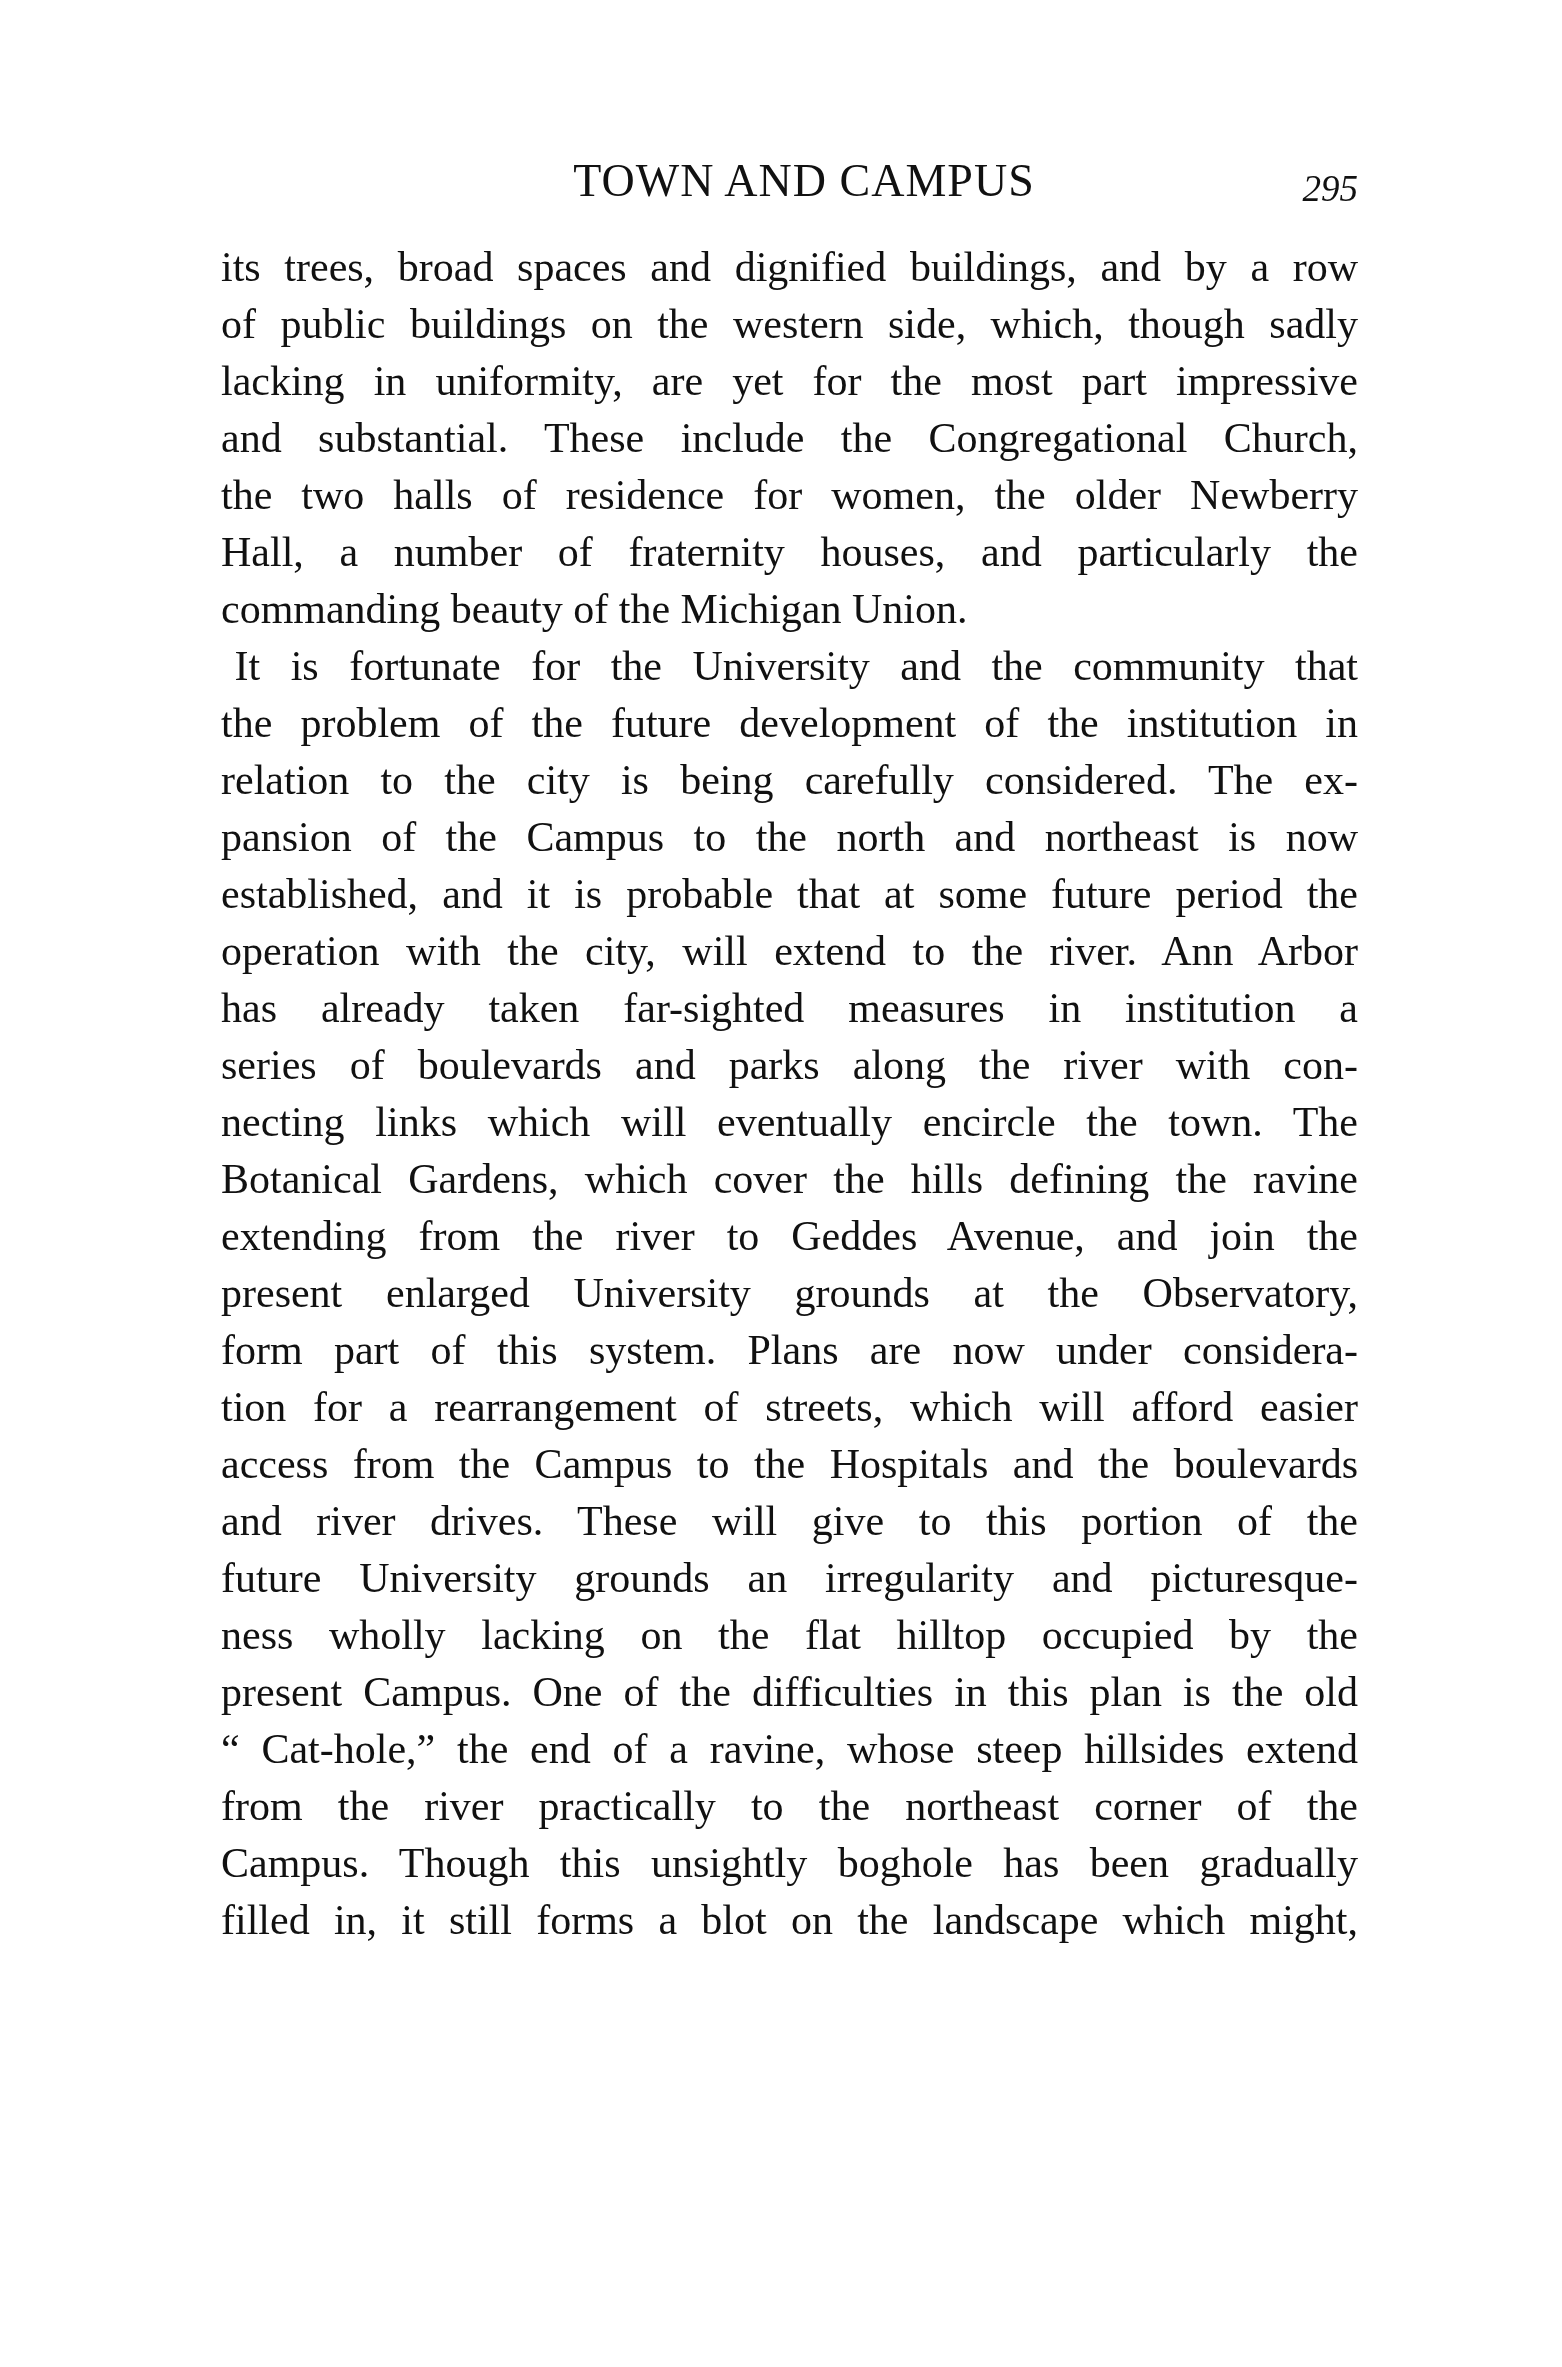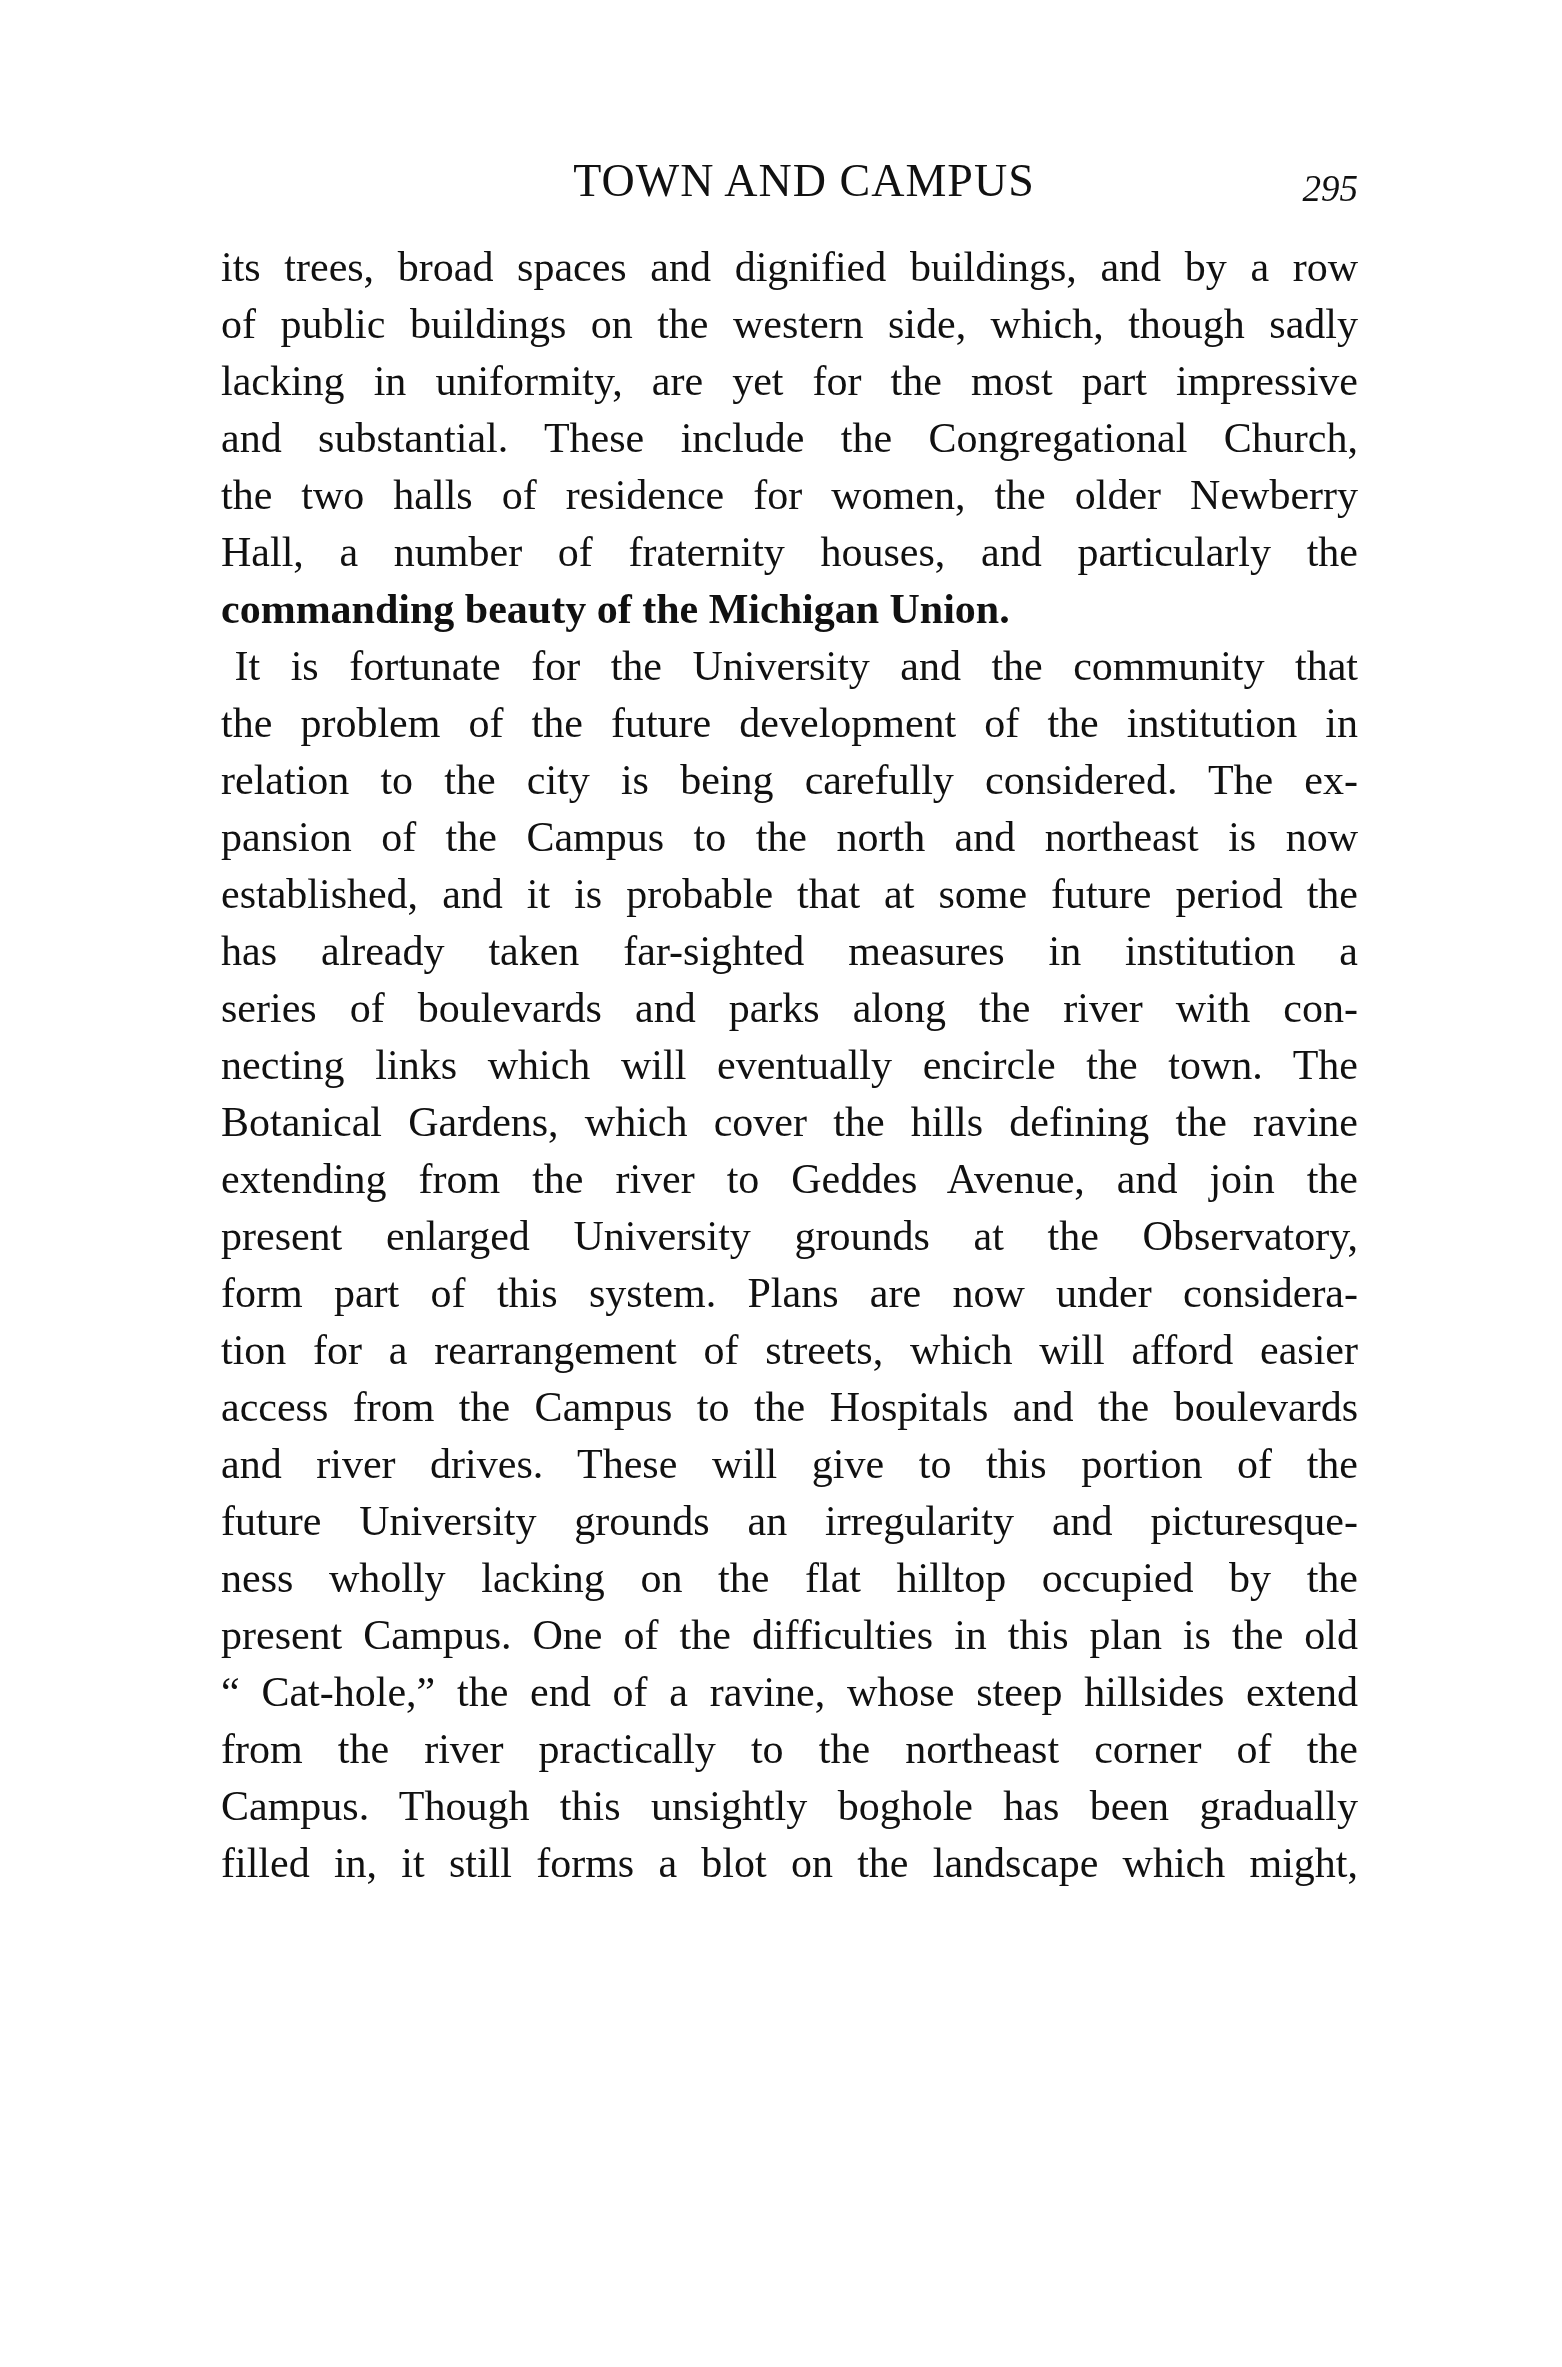--- a/index.html
+++ b/index.html
@@ -3,21 +3,21 @@
 <meta charset="utf-8">
 <style>
   html, body { margin:0; padding:0; background:#ffffff; }
   body { width:1562px; height:2367px; position:relative; overflow:hidden; }
   .page { position:absolute; left:0; top:0; width:1562px; height:2367px; background:#fff; color:#111; font-family:"Liberation Serif","DejaVu Serif",serif; }
   .running-head { position:absolute; top:157px; left:221px; width:1137px; height:48px; }
   .head-title { position:absolute; left:0; right:0; text-align:center; font-size:46px; letter-spacing:1px; line-height:48px; top:0; padding-left:29px; }
   .page-num { position:absolute; right:0; top:7.7px; font-size:37px; line-height:48px;font-style:italic; }
   .body { position:absolute; left:221px; top:239px; width:1137px; }
   .line { height:57px; line-height:57px; font-size:42px; white-space:nowrap; text-align:justify; text-align-last:justify; }
-  .line.last { text-align-last:left;font-weight:bold; }
+  .line.last { text-align-last:left; }
   .line.indent { padding-left:13.5px; }
 </style>
 </head>
 <body>
 
 <div class="page">
   <div class="running-head">
     <div class="head-title">TOWN AND CAMPUS</div>
     <div class="page-num">295</div>
   </div>
@@ -31,20 +31,21 @@
       <div class="line">the two halls of residence for women, the older Newberry</div>
       <div class="line">Hall, a number of fraternity houses, and particularly the</div>
       <div class="line last">commanding beauty of the Michigan Union.</div>
     </div>
     <div>
       <div class="line indent">It is fortunate for the University and the community that</div>
       <div class="line">the problem of the future development of the institution in</div>
       <div class="line">relation to the city is being carefully considered.  The ex-</div>
       <div class="line">pansion of the Campus to the north and northeast is now</div>
       <div class="line">established, and it is probable that at some future period the</div>
+      <div class="line">operation with the city, will extend to the river.  Ann Arbor</div>
       <div class="line">has already taken far-sighted measures in institution a</div>
       <div class="line">series of boulevards and parks along the river with con-</div>
       <div class="line">necting links which will eventually encircle the town.  The</div>
       <div class="line">Botanical Gardens, which cover the hills defining the ravine</div>
       <div class="line">extending from the river to Geddes Avenue, and join the</div>
       <div class="line">present enlarged University grounds at the Observatory,</div>
       <div class="line">form part of this system.  Plans are now under considera-</div>
       <div class="line">tion for a rearrangement of streets, which will afford easier</div>
       <div class="line">access from the Campus to the Hospitals and the boulevards</div>
       <div class="line">and river drives.  These will give to this portion of the</div>

